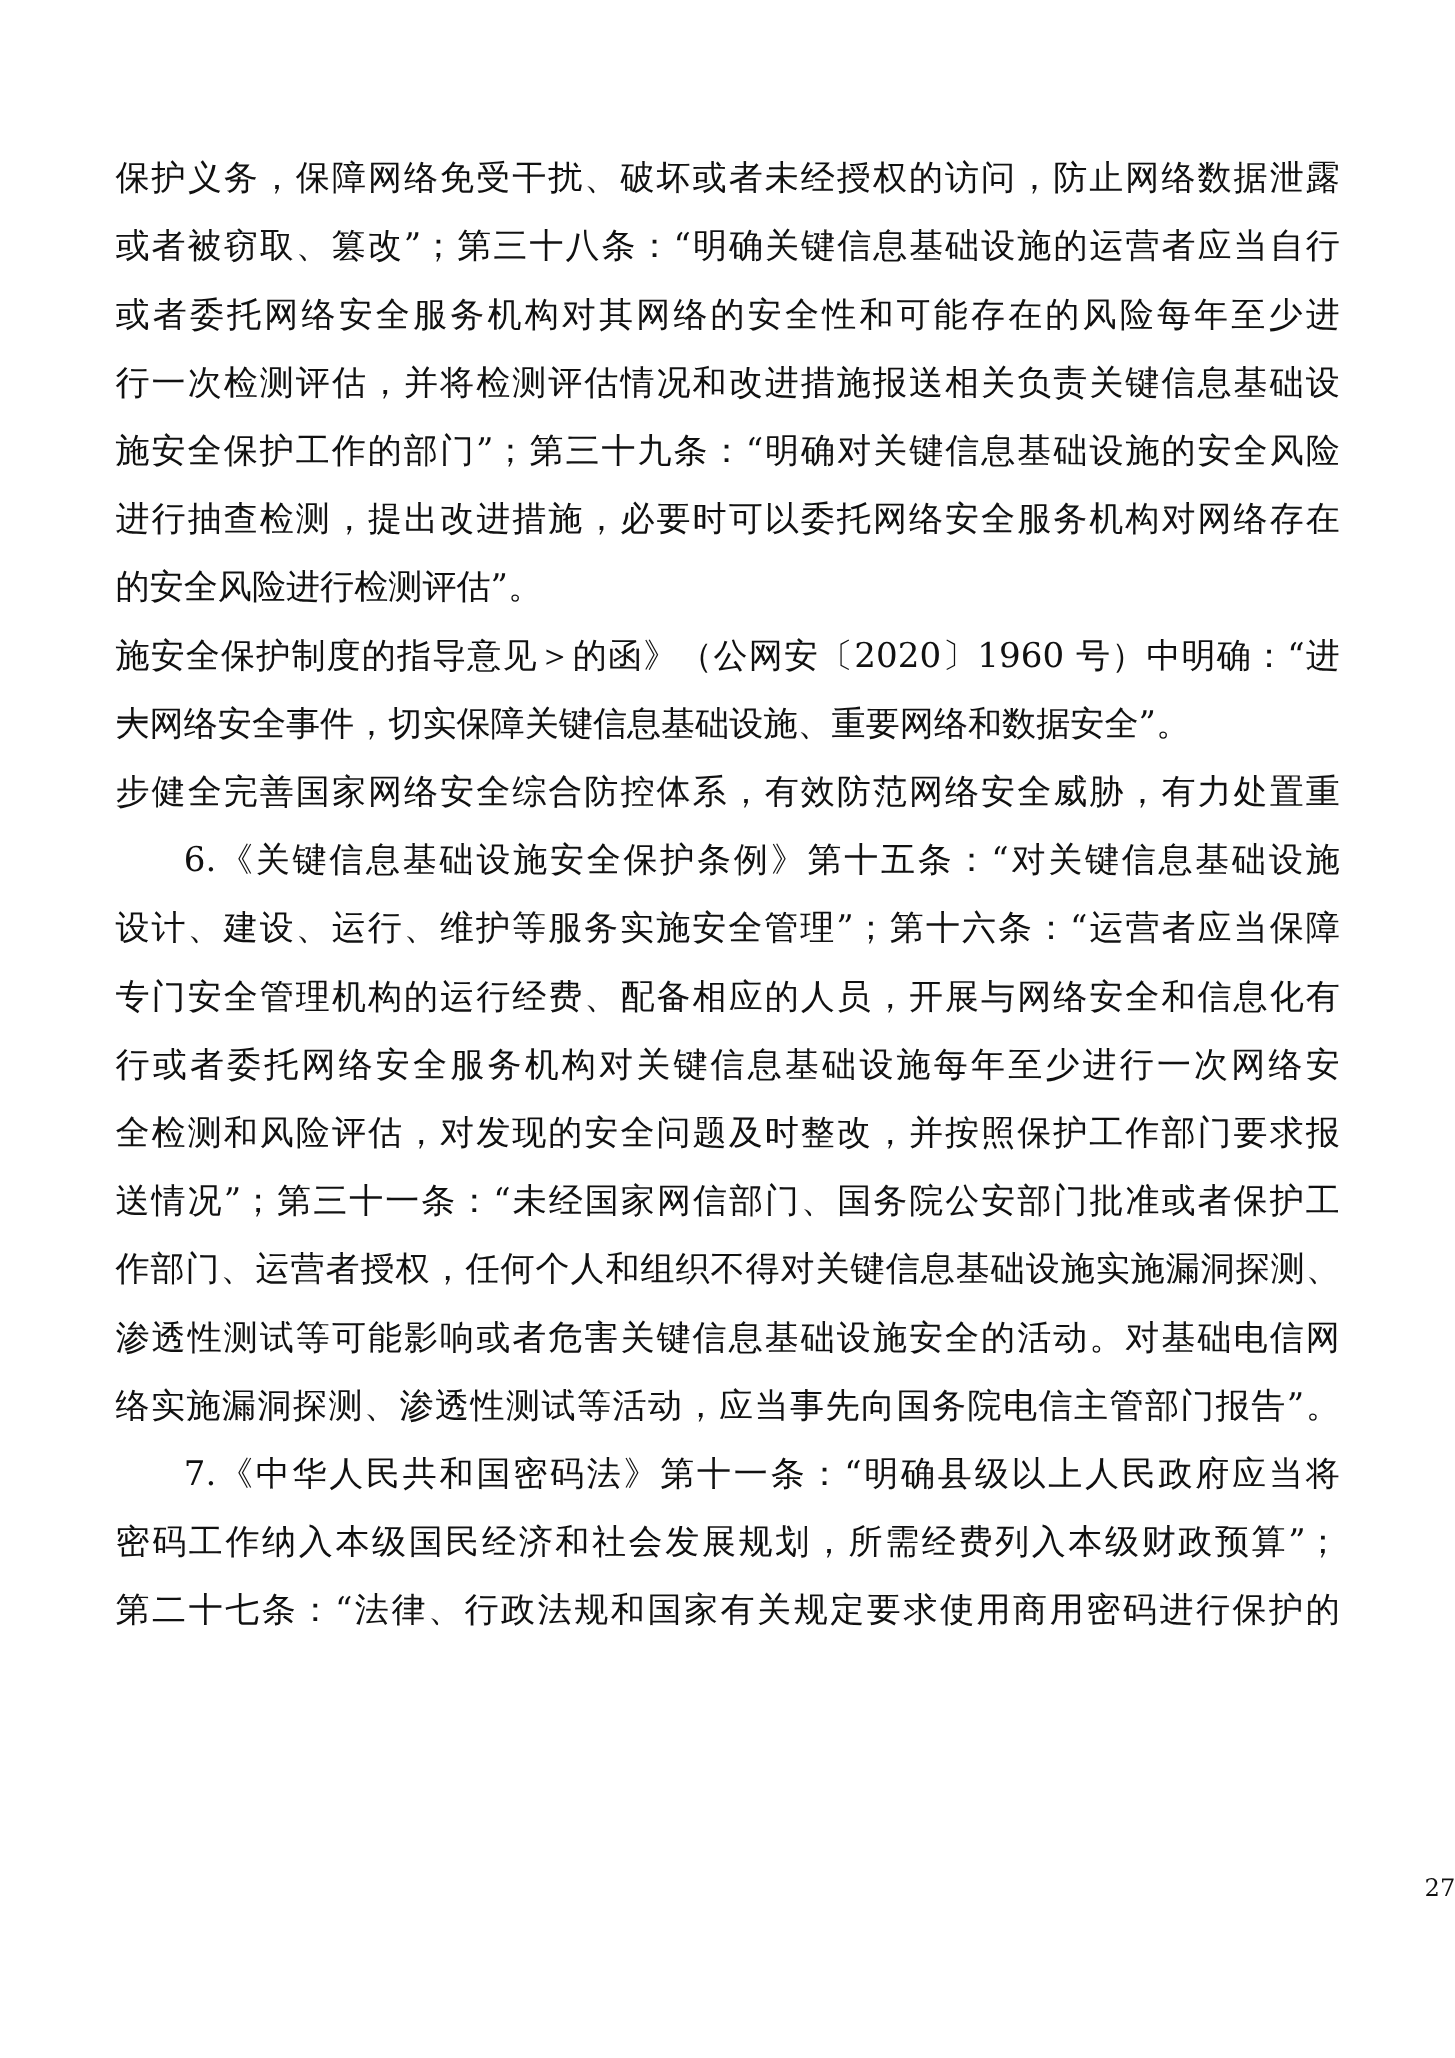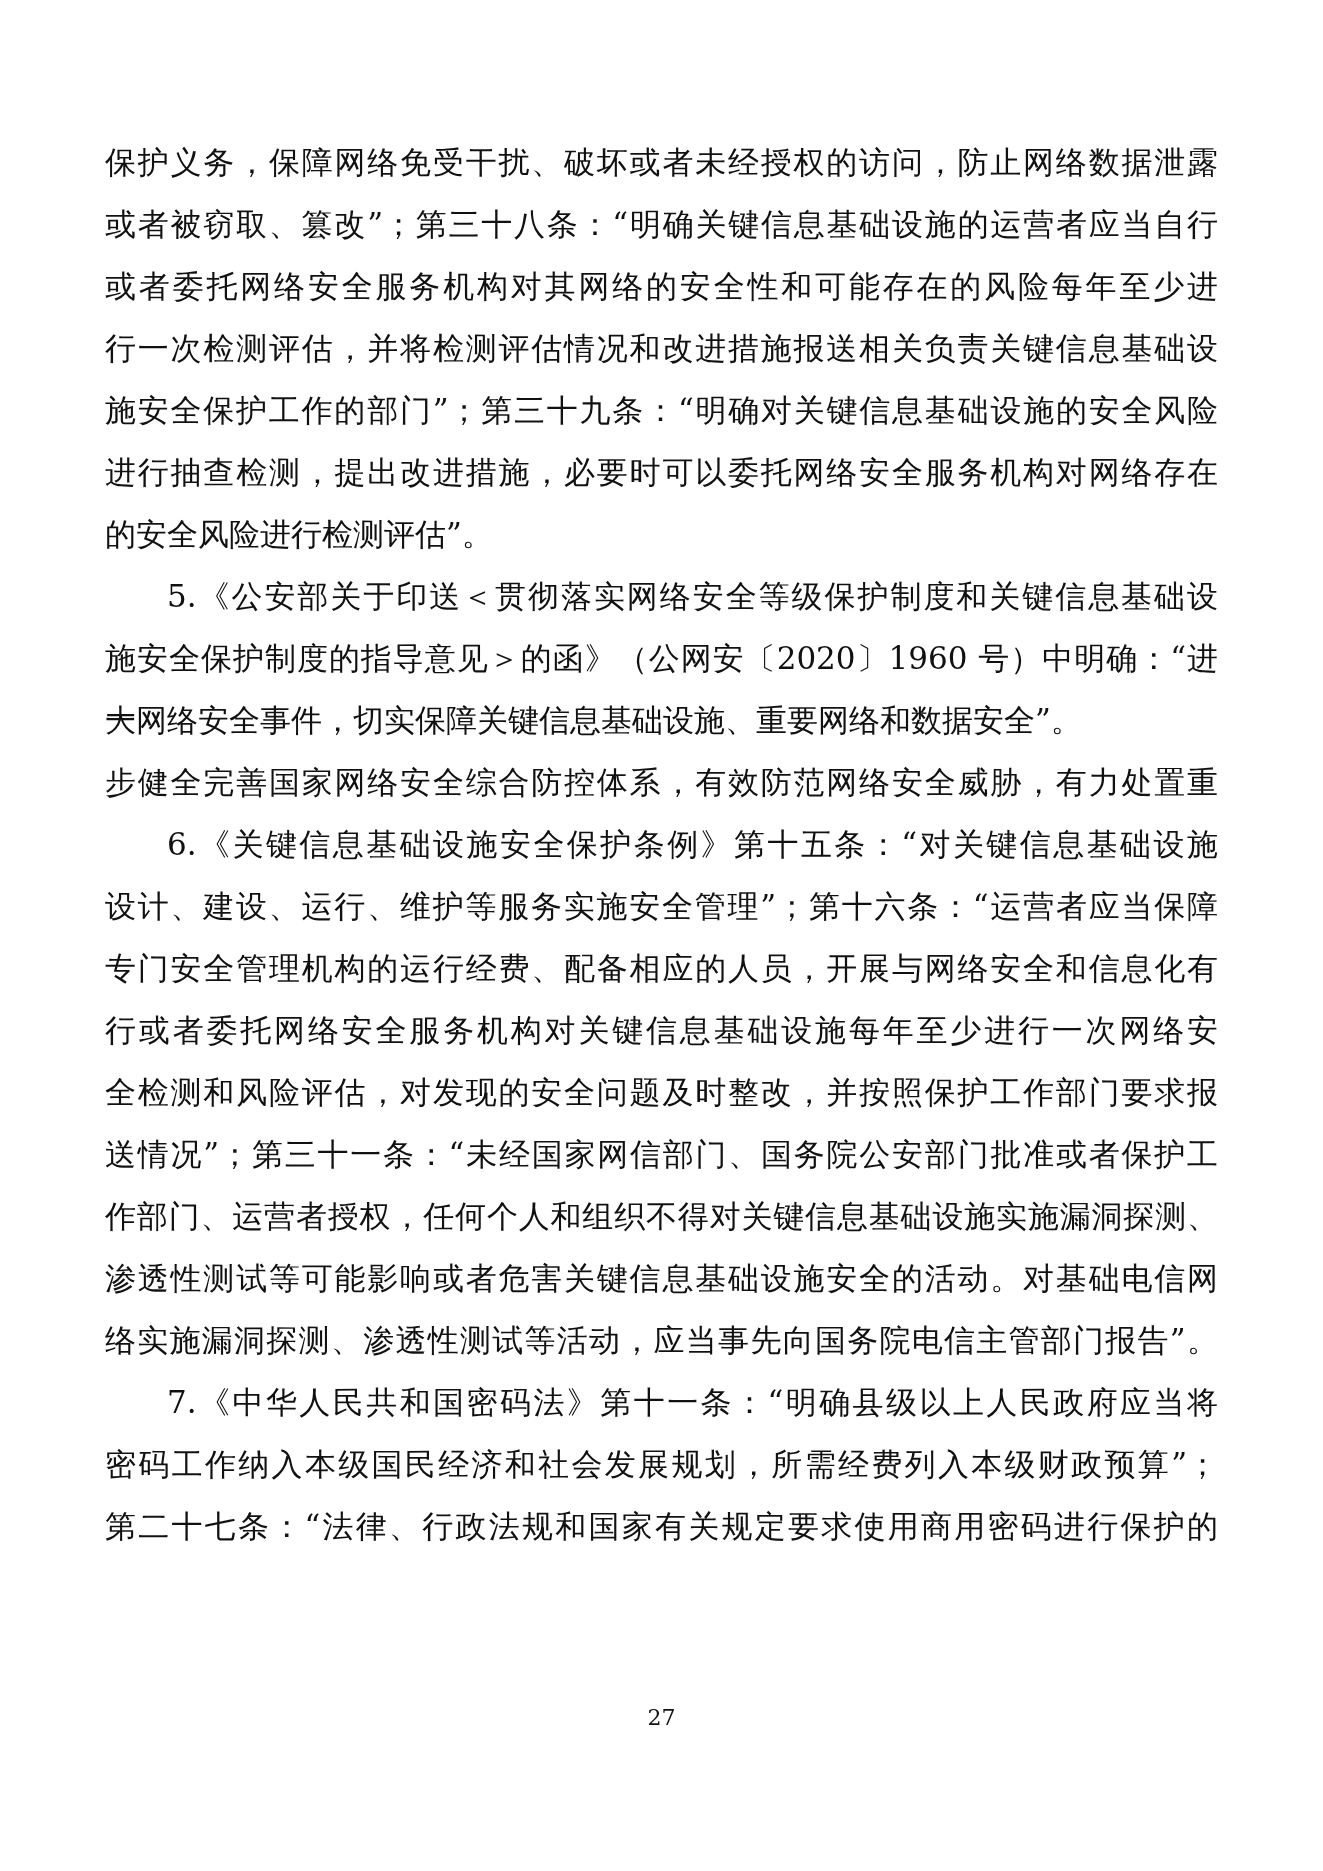--- a/index.html
+++ b/index.html
@@ -34,39 +34,38 @@
     text-align-last: left;
   }
   .line--indent {
     text-indent: 2em;
   }
   .page-number {
     position: absolute;
     top: 1703px;
     left: 0;
     width: 100%;
-    text-align: center;
+    text-align: right;
     font-size: 22px;
     line-height: 30px;
     color: #111111;
   }
 </style>
 </head>
 <body>
 
 <div class="page">
   <div class="text-block">
     <div class="line">保护义务，保障网络免受干扰、破坏或者未经授权的访问，防止网络数据泄露</div>
     <div class="line">或者被窃取、篡改”；第三十八条：“明确关键信息基础设施的运营者应当自行</div>
     <div class="line">或者委托网络安全服务机构对其网络的安全性和可能存在的风险每年至少进</div>
     <div class="line">行一次检测评估，并将检测评估情况和改进措施报送相关负责关键信息基础设</div>
     <div class="line">施安全保护工作的部门”；第三十九条：“明确对关键信息基础设施的安全风险</div>
     <div class="line">进行抽查检测，提出改进措施，必要时可以委托网络安全服务机构对网络存在</div>
     <div class="line line--end">的安全风险进行检测评估”。</div>
-    <div class="line line--indent">5.《公安部关于印送＜贯彻落实网络安全等级保护制度和关键信息基础设</div>
     <div class="line">施安全保护制度的指导意见＞的函》（公网安〔2020〕1960 号）中明确：“进一</div>
     <div class="line line--end">大网络安全事件，切实保障关键信息基础设施、重要网络和数据安全”。</div>
     <div class="line">步健全完善国家网络安全综合防控体系，有效防范网络安全威胁，有力处置重</div>
     <div class="line line--indent">6.《关键信息基础设施安全保护条例》第十五条：“对关键信息基础设施</div>
     <div class="line">设计、建设、运行、维护等服务实施安全管理”；第十六条：“运营者应当保障</div>
     <div class="line">专门安全管理机构的运行经费、配备相应的人员，开展与网络安全和信息化有</div>
     <div class="line">行或者委托网络安全服务机构对关键信息基础设施每年至少进行一次网络安</div>
     <div class="line">全检测和风险评估，对发现的安全问题及时整改，并按照保护工作部门要求报</div>
     <div class="line">送情况”；第三十一条：“未经国家网信部门、国务院公安部门批准或者保护工</div>
     <div class="line">作部门、运营者授权，任何个人和组织不得对关键信息基础设施实施漏洞探测、</div>

